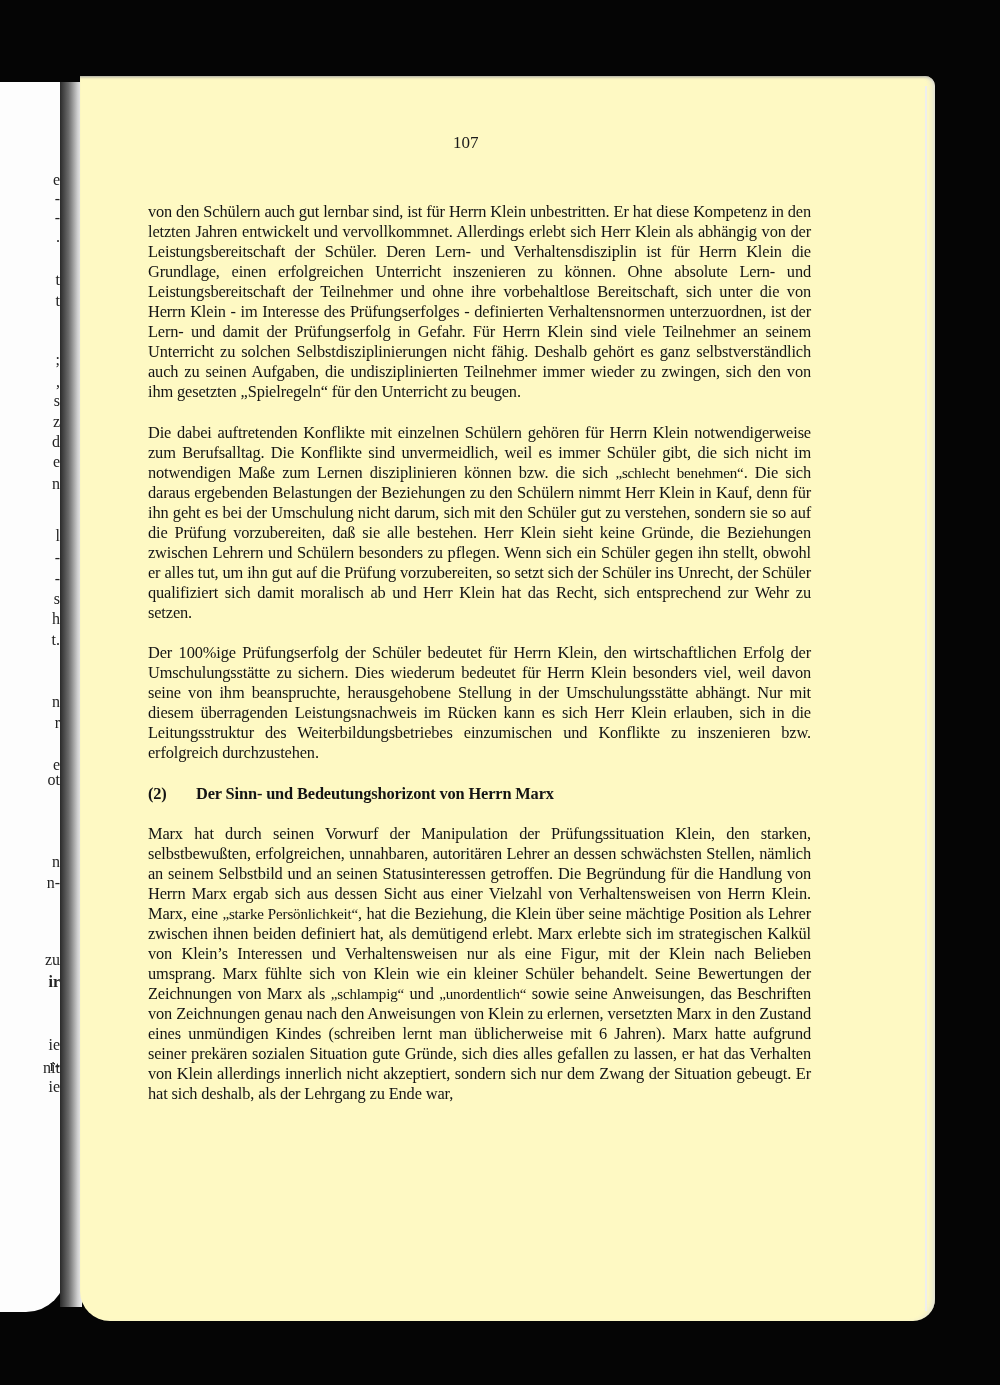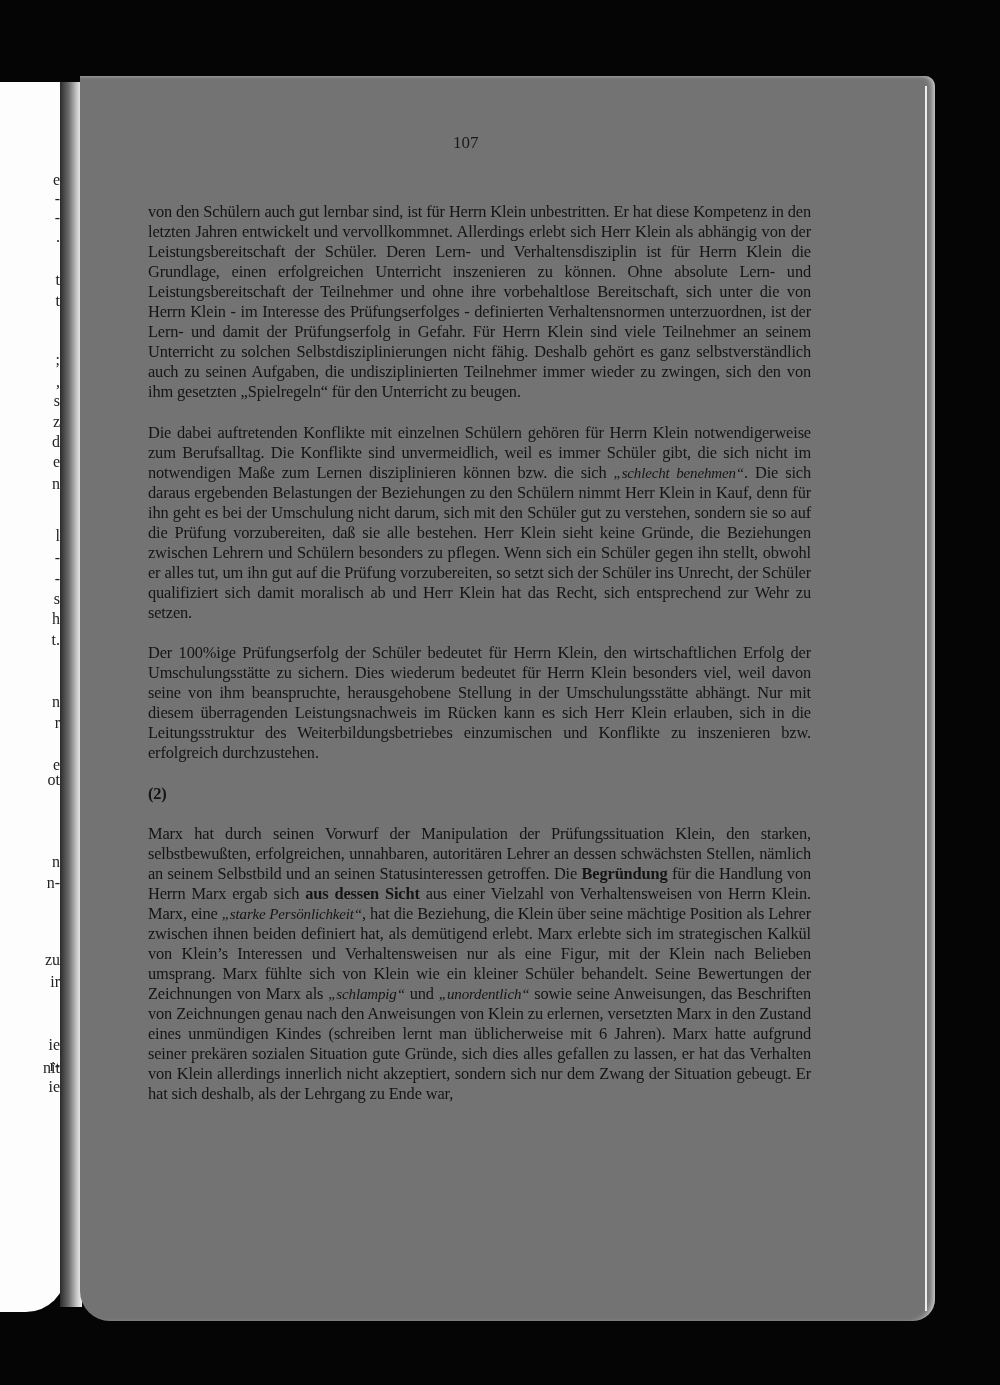--- a/index.html
+++ b/index.html
@@ -26,38 +26,38 @@
     }
     .left-fragment {
       position: absolute;
       left: 0;
       right: 6px;
       text-align: right;
       font-size: 16px;
       line-height: 19px;
       color: #222;
     }
-    .left-fragment.bold { font-weight: normal; }
+    .left-fragment.bold { font-weight: bold; }
     
     .gutter {
       position: absolute;
       left: 60px;
       top: 82px;
       width: 22px;
       height: 1225px;
       background: linear-gradient(to right, #2a2a2a 0%, #6d6d6d 40%, #cfcfcf 80%, #f2f2f2 100%);
     }
     
     .page {
       position: absolute;
       left: 80px;
       top: 76px;
       width: 855px;
       height: 1245px;
-      background: #737373;
+      background: #fef9c3;
       border-top-right-radius: 10px;
       border-bottom-right-radius: 22px;
       border-bottom-left-radius: 30px;
       box-shadow: inset -6px 0 6px -4px #dcdcdc, inset 0 3px 3px -2px #9a9a9a;
     }
     .page-edge {
       position: absolute;
       right: 8px;
       top: 10px;
       width: 2px;
@@ -86,25 +86,24 @@
       font-size: 16.4px;
       line-height: 20px;
       letter-spacing: -0.15px;
     }
     .para {
       margin: 0 0 20.6px 0;
       text-align: justify;
       text-align-last: left;
     }
     .para span.i {
-      font-style: italic;
       font-size: 15px;
     }
     .para span.b {
-      font-weight: bold;
+      font-weight: normal;
     }
     .heading {
       font-weight: bold;
       margin: 0 0 20.6px 0;
       display: flex;
     }
     .heading .num {
       width: 48px;
       display: inline-block;
     }
@@ -150,16 +149,17 @@
 <div class="page">
   <div class="page-edge"></div>
   <div class="page-number">107</div>
 
   <div class="text-block">
     <p class="para"><span>von den Schülern auch gut lernbar sind, ist für Herrn Klein unbestritten. Er hat diese Kompetenz in den letzten Jahren entwickelt und vervollkommnet. Allerdings erlebt sich Herr Klein als abhängig von der Leistungsbereitschaft der Schüler. Deren Lern- und Verhaltensdisziplin ist für Herrn Klein die Grundlage, einen erfolgreichen Unterricht inszenieren zu können. Ohne absolute Lern- und Leistungsbereitschaft der Teilnehmer und ohne ihre vorbehaltlose Bereitschaft, sich unter die von Herrn Klein - im Interesse des Prüfungserfolges - definierten Verhaltensnormen unterzuordnen, ist der Lern- und damit der Prüfungserfolg in Gefahr. Für Herrn Klein sind viele Teilnehmer an seinem Unterricht zu solchen Selbstdisziplinierungen nicht fähig. Deshalb gehört es ganz selbstverständlich auch zu seinen Aufgaben, die undisziplinierten Teilnehmer immer wieder zu zwingen, sich den von ihm gesetzten „Spielregeln“ für den Unterricht zu beugen.</span></p>
     <p class="para"><span>Die dabei auftretenden Konflikte mit einzelnen Schülern gehören für Herrn Klein notwendigerweise zum Berufsalltag. Die Konflikte sind unvermeidlich, weil es immer Schüler gibt, die sich nicht im notwendigen Maße zum Lernen disziplinieren können bzw. die sich </span><span class="i">„schlecht benehmen“</span><span>. Die sich daraus ergebenden Belastungen der Beziehungen zu den Schülern nimmt Herr Klein in Kauf, denn für ihn geht es bei der Umschulung nicht darum, sich mit den Schüler gut zu verstehen, sondern sie so auf die Prüfung vorzubereiten, daß sie alle bestehen. Herr Klein sieht keine Gründe, die Beziehungen zwischen Lehrern und Schülern besonders zu pflegen. Wenn sich ein Schüler gegen ihn stellt, obwohl er alles tut, um ihn gut auf die Prüfung vorzubereiten, so setzt sich der Schüler ins Unrecht, der Schüler qualifiziert sich damit moralisch ab und Herr Klein hat das Recht, sich entsprechend zur Wehr zu setzen.</span></p>
     <p class="para"><span>Der 100%ige Prüfungserfolg der Schüler bedeutet für Herrn Klein, den wirtschaftlichen Erfolg der Umschulungsstätte zu sichern. Dies wiederum bedeutet für Herrn Klein besonders viel, weil davon seine von ihm beanspruchte, herausgehobene Stellung in der Umschulungsstätte abhängt. Nur mit diesem überragenden Leistungsnachweis im Rücken kann es sich Herr Klein erlauben, sich in die Leitungsstruktur des Weiterbildungsbetriebes einzumischen und Konflikte zu inszenieren bzw. erfolgreich durchzustehen.</span></p>
     <div class="heading">
       <span class="num">(2)</span>
+      <span>Der Sinn- und Bedeutungshorizont von Herrn Marx</span>
     </div>
     <p class="para" id="final-para"><span>Marx hat durch seinen Vorwurf der Manipulation der Prüfungssituation Klein, den starken, selbstbewußten, erfolgreichen, unnahbaren, autoritären Lehrer an dessen schwächsten Stellen, nämlich an seinem Selbstbild und an seinen Statusinteressen getroffen. Die </span><span class="b">Begründung</span><span> für die Handlung von Herrn Marx ergab sich </span><span class="b">aus dessen Sicht</span><span> aus einer Vielzahl von Verhaltensweisen von Herrn Klein. Marx, eine </span><span class="i">„starke Persönlichkeit“</span><span>, hat die Beziehung, die Klein über seine mächtige Position als Lehrer zwischen ihnen beiden definiert hat, als demütigend erlebt. Marx erlebte sich im strategischen Kalkül von Klein’s Interessen und Verhaltensweisen nur als eine Figur, mit der Klein nach Belieben umsprang. Marx fühlte sich von Klein wie ein kleiner Schüler behandelt. Seine Bewertungen der Zeichnungen von Marx als </span><span class="i">„schlampig“</span><span> und </span><span class="i">„unordentlich“</span><span> sowie seine Anweisungen, das Beschriften von Zeichnungen genau nach den Anweisungen von Klein zu erlernen, versetzten Marx in den Zustand eines unmündigen Kindes (schreiben lernt man üblicherweise mit 6 Jahren). Marx hatte aufgrund seiner prekären sozialen Situation gute Gründe, sich dies alles gefallen zu lassen, er hat das Verhalten von Klein allerdings innerlich nicht akzeptiert, sondern sich nur dem Zwang der Situation gebeugt. Er hat sich deshalb, als der Lehrgang zu Ende war,</span></p>
   </div>
 </div>
 
 </body></html>

